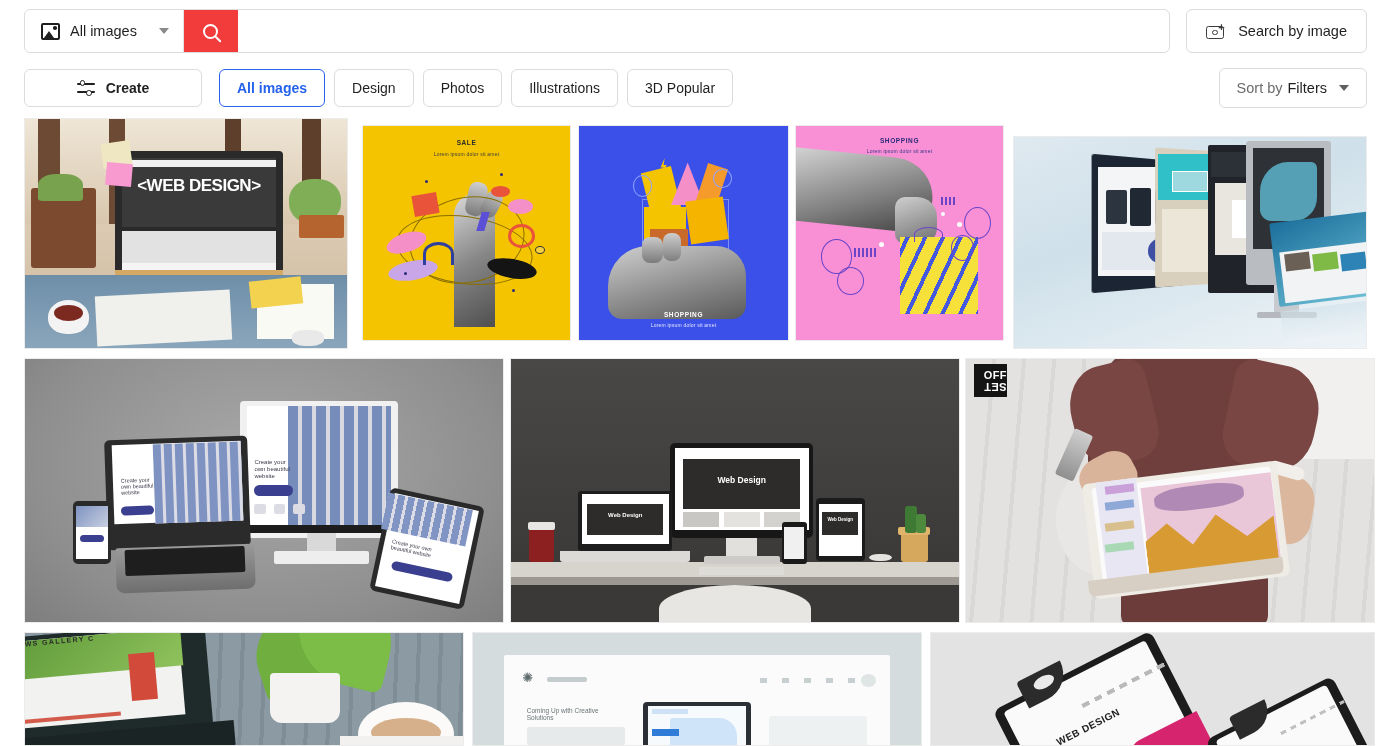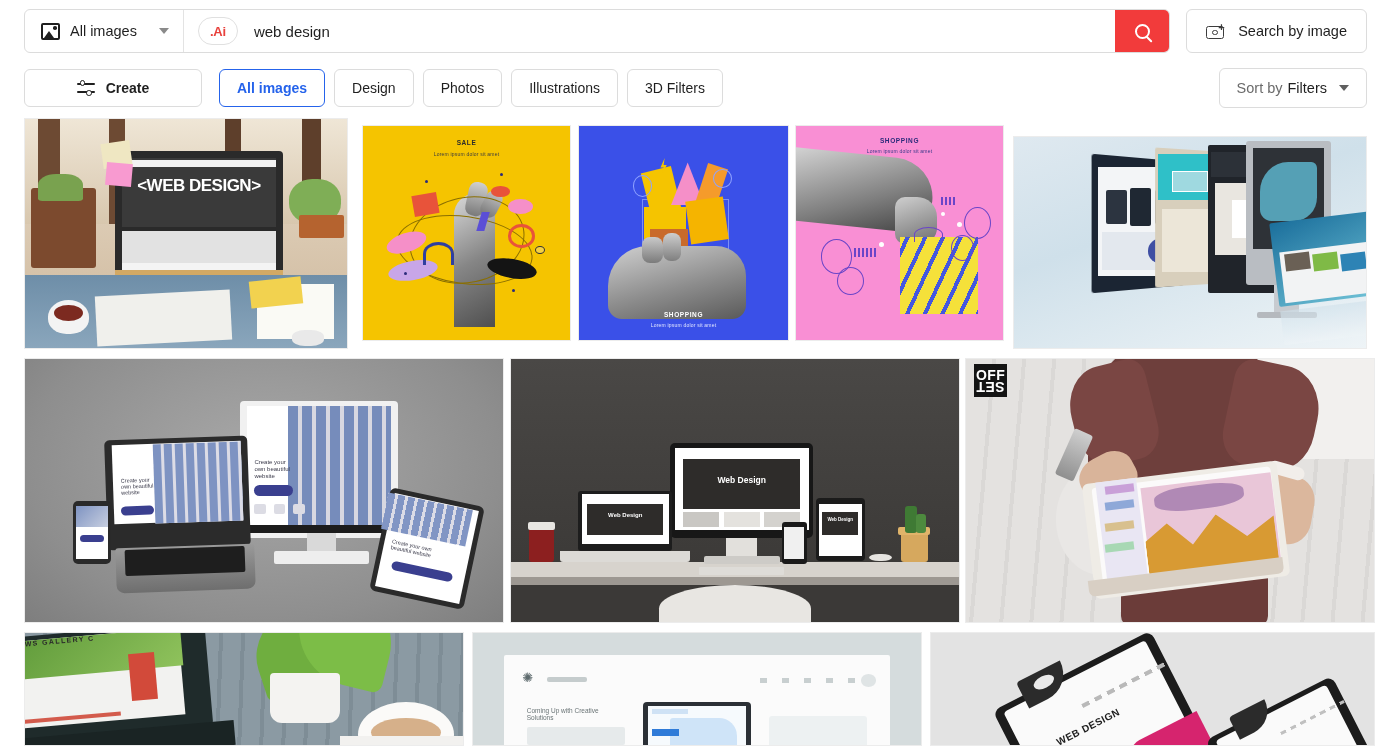--- a/index.html
+++ b/index.html
@@ -185,44 +185,40 @@
   }
   .psub {
     position: absolute; left: 0; right: 0; text-align: center;
     font-size: 5px; letter-spacing: 0.2px;
   }
 
   .offset-badge {
     position: absolute; left: 8px; top: 5px;
     width: 33px; height: 33px; background: #141414;
     color: #fff; display: flex; flex-direction: column;
-    align-items: center; justify-content: center;
+    align-items: flex-end; justify-content: center;
     font-family: "Liberation Sans", sans-serif;
-    font-weight: 700; font-size: 14px; line-height: 11px;
+    font-weight: 700; font-size: 11px; line-height: 11px;
     letter-spacing: 0.4px; z-index: 5;
   }
   .offset-badge .lo { transform: rotate(180deg); }
 </style>
 </head>
 <body>
 
 <div class="topbar">
 
   <div class="searchwrap">
 
     <div class="typesel">
       <span class="img-icon"></span>
       <span class="label">All images</span>
       <span class="caret"></span>
     </div>
 
-    <div class="qarea">
-      <span class="ai-badge">.Ai</span>
-      <input class="qinput" value="web design" placeholder="Search all images" style="">
-    </div>
 
     <div class="search-btn">
       <span class="mag"></span>
     </div>
   </div>
 
   <div class="sbi-btn">
     <span class="cam-icon">
       <span class="cam-body"></span>
         <span class="cam-lens"></span>
@@ -242,21 +238,21 @@
         <span class="kn b"></span>
     </span>
     <span style="font-weight:700">Create</span>
   </div>
 
   <div class="tabs">
     <div class="chip active">All images</div>
     <div class="chip">Design</div>
     <div class="chip">Photos</div>
     <div class="chip">Illustrations</div>
-    <div class="chip">3D Filters</div>
+    <div class="chip">3D Popular</div>
   </div>
 
   <div class="sortbtn">
     <span class="pre">Sort by</span>
     <span class="val">Filters</span>
     <span class="caret dark"></span>
   </div>
 </div>
 
 <div class="results">

